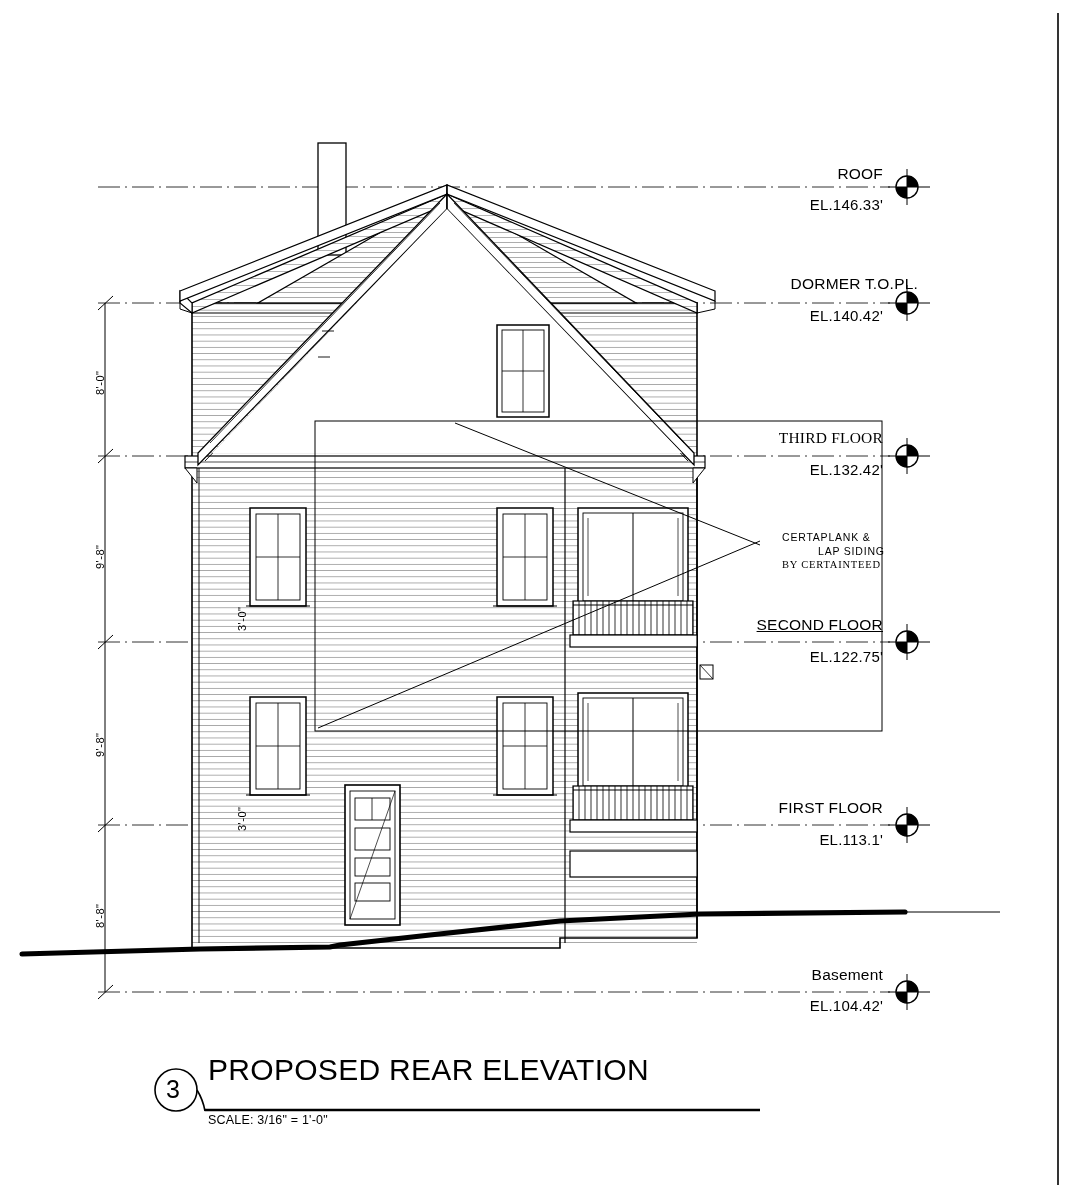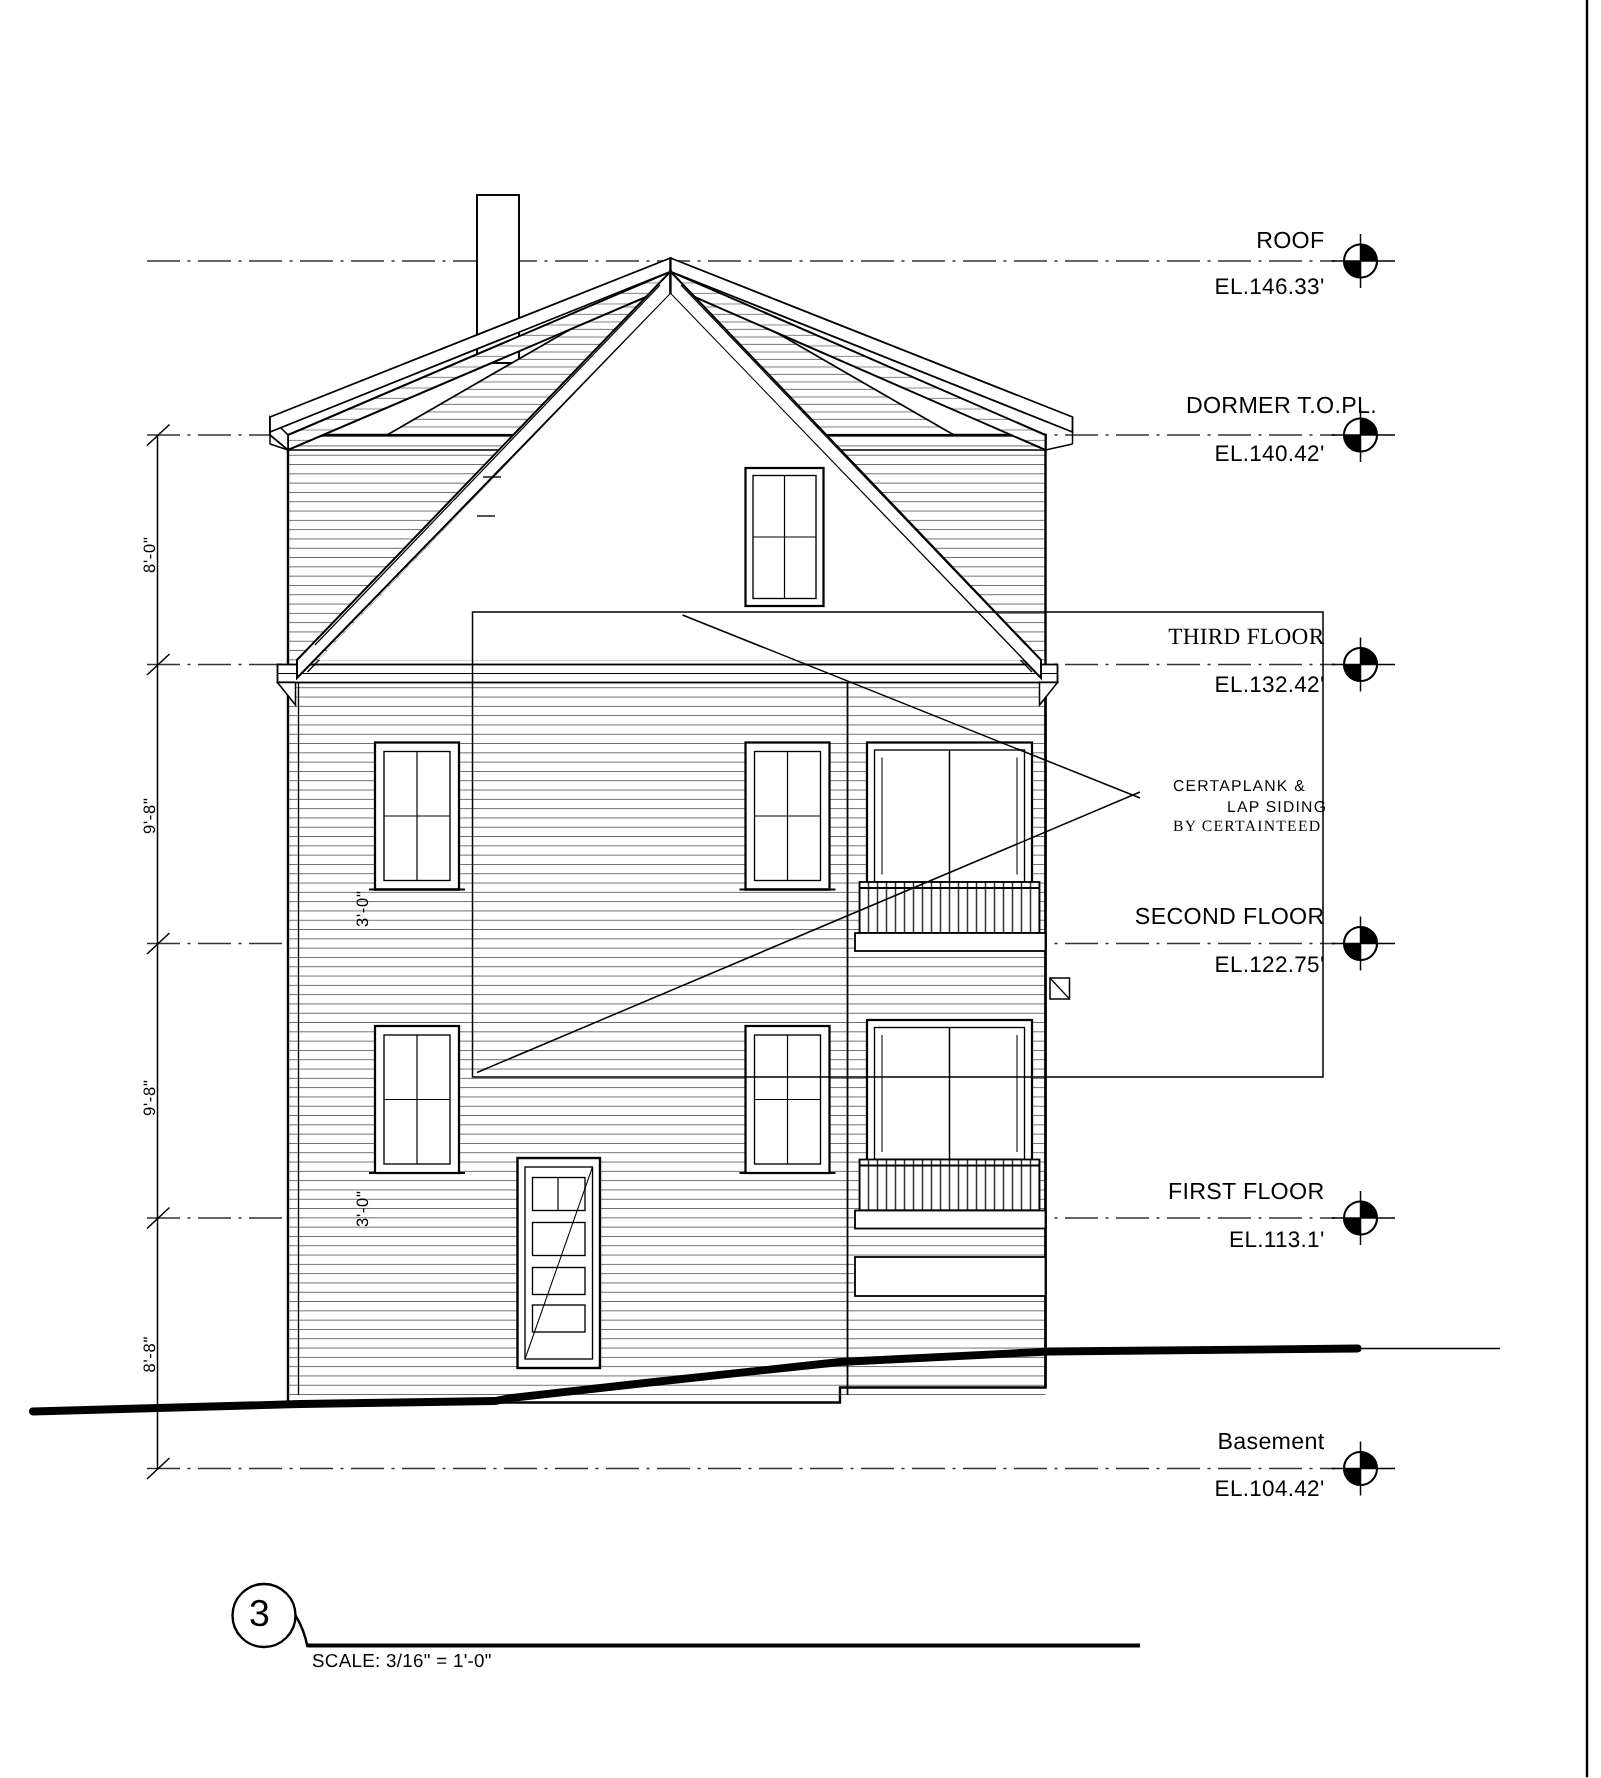--- a/index.html
+++ b/index.html
@@ -10,21 +10,21 @@
   body {
     width: 1067px;
     height: 1185px;
     position: relative;
     font-family: "Liberation Sans", sans-serif;
     color: #000000;
     overflow: hidden;
   }
   #sheet {
     position: absolute;
-    left: 0; top: 0;
+    left: 0; top: 13px;
     width: 1067px;
     height: 938px;
   }
   svg.drawing {
     position: absolute;
     left: 0; top: 0;
     width: 1067px;
     height: 1185px;
   }
   .lbl {
@@ -329,21 +329,21 @@
 
   <div class="lbl lvl-name" style="left:703px; top:152px; width:180px;">ROOF</div>
   <div class="lbl lvl-el" style="left:703px; top:183px; width:180px;">EL.146.33'</div>
 
   <div class="lbl lvl-name" style="left:703px; top:262px; width:215px;">DORMER T.O.PL.</div>
   <div class="lbl lvl-el" style="left:703px; top:294px; width:180px;">EL.140.42'</div>
 
   <div class="lbl lvl-name" style="left:703px; top:416px; width:180px;font-family:Liberation Serif, serif;">THIRD FLOOR</div>
   <div class="lbl lvl-el" style="left:703px; top:448px; width:180px;">EL.132.42'</div>
 
-  <div class="lbl lvl-name" style="left:703px; top:603px; width:180px;">SECOND FLOOR</div>
+  <div class="lbl lvl-name" style="left:703px; top:603px; width:180px;text-decoration:underline;">SECOND FLOOR</div>
   <div class="lbl lvl-el" style="left:703px; top:635px; width:180px;text-align:right;">EL.122.75'</div>
 
   <div class="lbl lvl-name" style="left:703px; top:786px; width:180px;">FIRST FLOOR</div>
   <div class="lbl lvl-el" style="left:703px; top:818px; width:180px;">EL.113.1'</div>
 
   <div class="lbl lvl-name" style="left:703px; top:953px; width:180px;">Basement</div>
   <div class="lbl lvl-el" style="left:703px; top:984px; width:180px;">EL.104.42'</div>
 
   <div class="lbl dim-v" style="left:94px; top:382px;">8'-0"</div>
   <div class="lbl dim-v" style="left:94px; top:556px;">9'-8"</div>
@@ -351,15 +351,16 @@
   <div class="lbl dim-v" style="left:94px; top:915px;">8'-8"</div>
 
   <div class="lbl dim-v" style="left:236px; top:618px;">3'-0"</div>
   <div class="lbl dim-v" style="left:236px; top:818px;">3'-0"</div>
 
   <div class="lbl note-line" style="left:782px; top:518px;">CERTAPLANK &amp;</div>
   <div class="lbl note-line" style="left:782px; top:532px;margin-left:36px;">LAP SIDING</div>
   <div class="lbl note-line" style="left:782px; top:546px;font-family:Liberation Serif, serif;">BY CERTAINTEED</div>
 
   <div class="lbl title-num" style="left:166px; top:1062px;">3</div>
+  <div class="lbl title-main" style="left:208px; top:1040px;">PROPOSED REAR ELEVATION</div>
   <div class="lbl title-scale" style="left:208px; top:1100px;">SCALE: 3/16" = 1'-0"</div>
 
 </div>
 
 </body></html>

